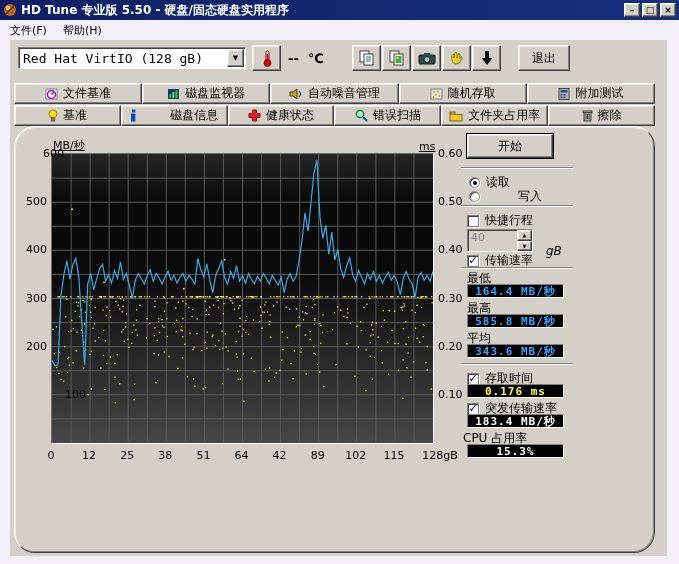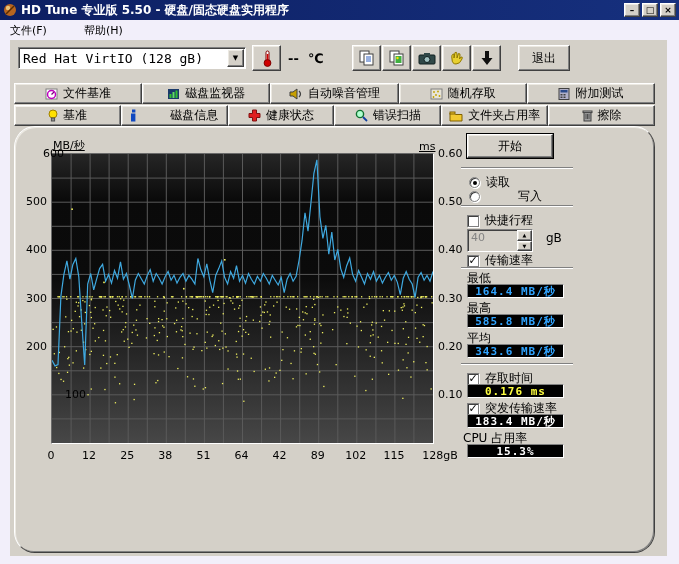--- a/index.html
+++ b/index.html
@@ -22,21 +22,21 @@
   
   .titlebar { left:0; top:0; width:679px; height:20px;
     background:linear-gradient(90deg,#0d1f62,#16307e);
     display:flex; align-items:center; padding:0 3px; }
   .title-text { color:#fff; font-weight:bold; font-size:12px; margin-left:4px;
     white-space:nowrap; }
   .win-btn { width:16px; height:14px; margin-left:2px; font-size:9px; font-weight:bold;
     display:flex; align-items:center; justify-content:center; color:#000; }
   .win-btns { margin-left:auto; display:flex; }
   .menubar { left:2px; top:20px; width:675px; height:20px; background:#f2effa;
-    display:flex; align-items:center;gap:21px; }
+    display:flex; align-items:center; }
   .menu-item { padding:2px 8px; }
 
   
   .client { left:10px; top:40px; width:657px; height:516px; background:#d4d0c8; }
 
   
   .combo { left:18px; top:47px; width:228px; height:22px; display:flex; align-items:center; }
   .combo-text { flex:1; padding:0 4px; font-family:"DejaVu Sans Mono", monospace; font-size:13px;
     white-space:nowrap; overflow:hidden; }
   .combo-btn { width:17px; height:18px; margin-right:1px; display:flex; align-items:center;
@@ -878,21 +878,21 @@
       <span class="cbox"></span>
       <span>快捷行程</span>
     </div>
     <div class="abs spin">
       <span class="spin-val">40</span>
       <span class="spin-btns">
         <span class="spin-b raised">▲</span>
         <span class="spin-b raised">▼</span>
       </span>
     </div>
-    <span class="abs plabel" style="left:531px; top:104px;">gB</span>
+    <span class="abs plabel" style="left:531px; top:117px;font-style:italic;">gB</span>
 
     <div class="abs ctl-row" style="left:452px; top:125px;">
       <span class="cbox">✓</span>
       <span>传输速率</span>
     </div>
     <div class="abs etch" style="left:446px; top:140px; width:112px;"></div>
 
     <span class="abs plabel" style="left:452px; top:143px;">最低</span>
     <div class="abs lcd" style="left:452px; top:157px; color:#30a4ff;">164.4 MB/秒</div>
     <span class="abs plabel" style="left:452px; top:173px;">最高</span>

